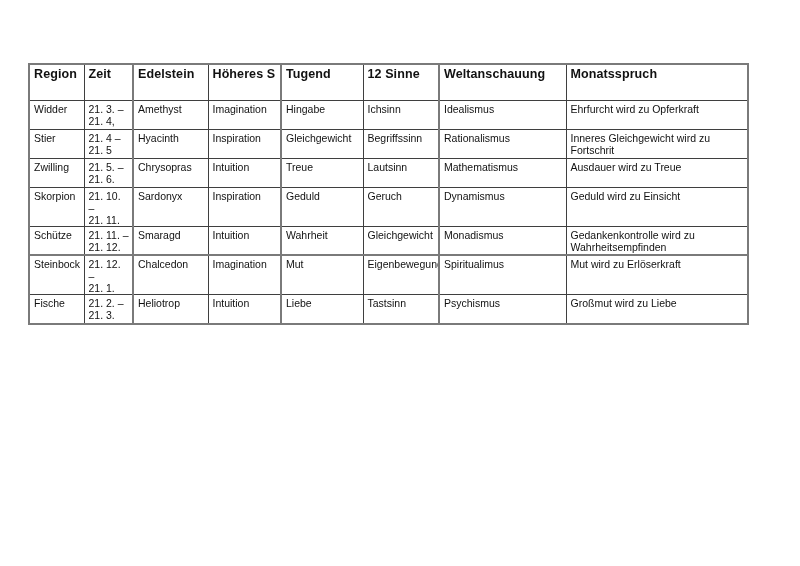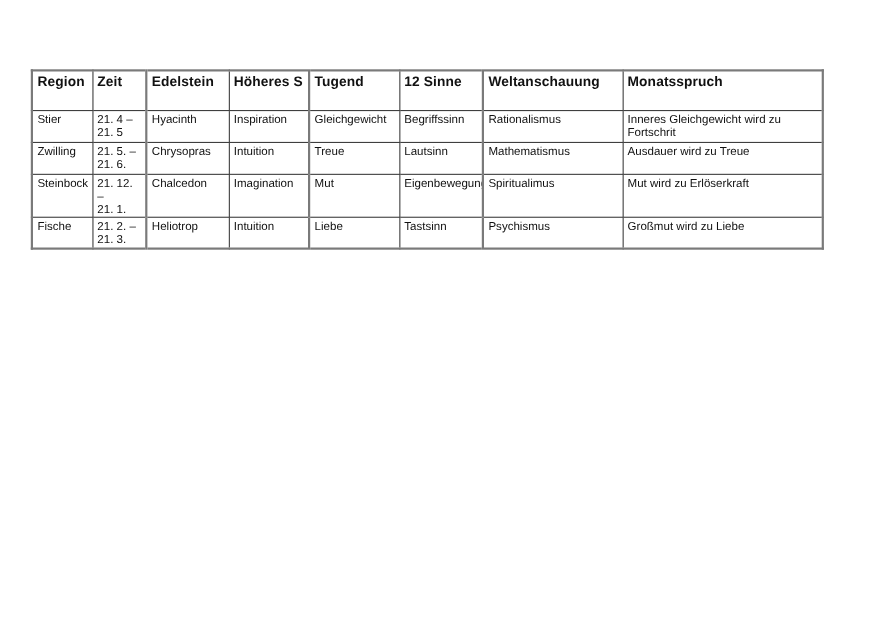--- a/index.html
+++ b/index.html
@@ -87,40 +87,73 @@
           <th class="c2">Edelstein</th>
           <th class="c3">Höheres S</th>
           <th class="c4">Tugend</th>
           <th class="c5">12 Sinne</th>
           <th class="c6">Weltanschauung</th>
           <th class="c7">Monatsspruch</th>
         </tr>
     </thead>
     <tbody>
         <tr>
+          <td class="c0">Widder</td>
+          <td class="c1">21. 3. –
+21. 4,</td>
+          <td class="c2">Amethyst</td>
+          <td class="c3">Imagination</td>
+          <td class="c4">Hingabe</td>
+          <td class="c5">Ichsinn</td>
+          <td class="c6">Idealismus</td>
+          <td class="c7">Ehrfurcht wird zu Opferkraft</td>
+        </tr>
+        <tr>
           <td class="c0">Stier</td>
           <td class="c1">21. 4 –
 21. 5</td>
           <td class="c2">Hyacinth</td>
           <td class="c3">Inspiration</td>
           <td class="c4">Gleichgewicht</td>
           <td class="c5">Begriffssinn</td>
           <td class="c6">Rationalismus</td>
           <td class="c7">Inneres Gleichgewicht wird zu Fortschrit</td>
         </tr>
         <tr>
           <td class="c0">Zwilling</td>
           <td class="c1">21. 5. –
 21. 6.</td>
           <td class="c2">Chrysopras</td>
           <td class="c3">Intuition</td>
           <td class="c4">Treue</td>
           <td class="c5">Lautsinn</td>
           <td class="c6">Mathematismus</td>
           <td class="c7">Ausdauer wird zu Treue</td>
+        </tr>
+        <tr>
+          <td class="c0">Skorpion</td>
+          <td class="c1">21. 10. –
+21. 11.</td>
+          <td class="c2">Sardonyx</td>
+          <td class="c3">Inspiration</td>
+          <td class="c4">Geduld</td>
+          <td class="c5">Geruch</td>
+          <td class="c6">Dynamismus</td>
+          <td class="c7">Geduld wird zu Einsicht</td>
+        </tr>
+        <tr>
+          <td class="c0">Schütze</td>
+          <td class="c1">21. 11. –
+21. 12.</td>
+          <td class="c2">Smaragd</td>
+          <td class="c3">Intuition</td>
+          <td class="c4">Wahrheit</td>
+          <td class="c5">Gleichgewicht</td>
+          <td class="c6">Monadismus</td>
+          <td class="c7">Gedankenkontrolle wird zu Wahrheitsempfinden</td>
         </tr>
         <tr>
           <td class="c0">Steinbock</td>
           <td class="c1">21. 12. –
 21. 1.</td>
           <td class="c2">Chalcedon</td>
           <td class="c3">Imagination</td>
           <td class="c4">Mut</td>
           <td class="c5">Eigenbewegung</td>
           <td class="c6">Spiritualimus</td>

